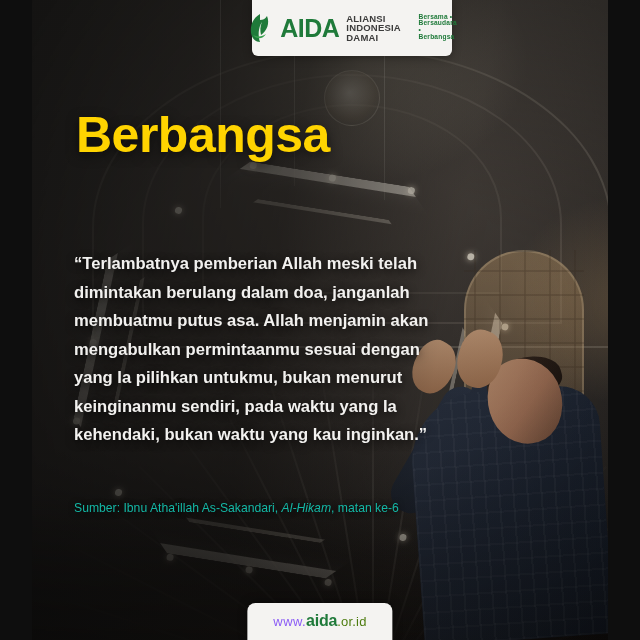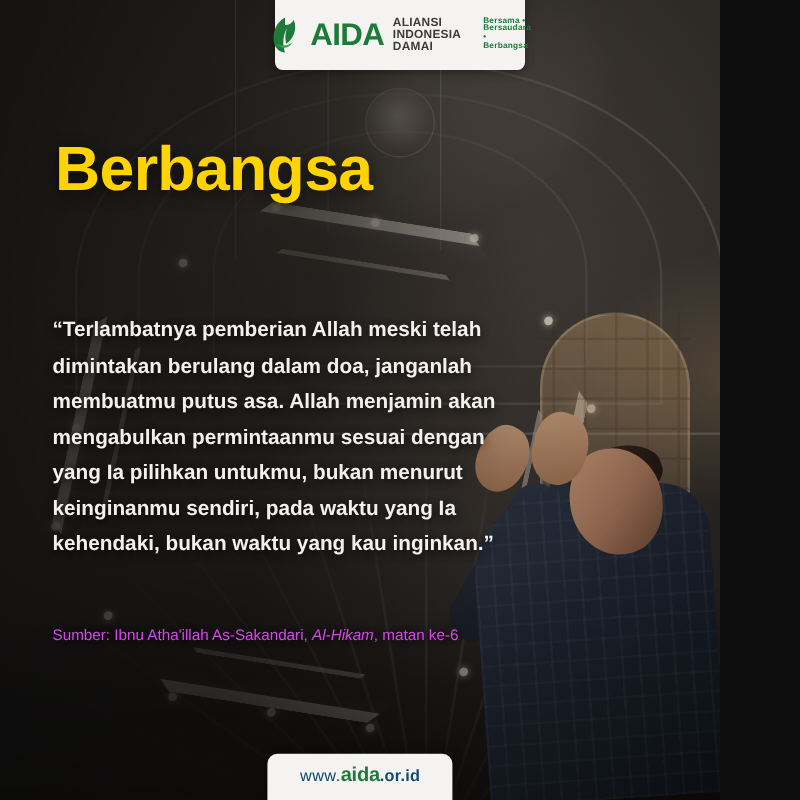--- a/index.html
+++ b/index.html
@@ -8,20 +8,21 @@
     font-family: "Liberation Sans", sans-serif;
     background: #0e0e0e;
     overflow: hidden;
   }
 
   .poster {
     position: relative;
     width: 576px; height: 640px;
     overflow: hidden;
     background: #3a3531;
+    margin-left: 32px;
   }
 
   
   .bg {
     position: absolute; inset: 0;
     background:
       
       radial-gradient(ellipse 180px 150px at 600px 300px, rgba(200,160,110,0.35), rgba(0,0,0,0) 70%),
       
       radial-gradient(ellipse 230px 170px at 330px 60px, rgba(180,170,150,0.45), rgba(0,0,0,0) 72%),
@@ -221,40 +222,40 @@
     line-height: 1.72;
     text-shadow: 0 2px 8px rgba(0,0,0,0.75);
   }
 
   
   .source-wrap {
     position: absolute; left: 42px; top: 496px;
     padding: 5px 12px 6px 0;
   }
   .source {
-    color: #d946ef;
+    color: #14b8a6;
     font-size: 12.2px;
     line-height: 1.3;
     text-shadow: 0 1px 6px rgba(0,0,0,0.8);
   }
   .source em { font-style: italic; }
 
   
   .url-pill {
     position: absolute; left: 50%; transform: translateX(-50%);
     bottom: 0;
     background: #f4f3f1;
     border-radius: 8px 8px 0 0;
     padding: 9px 26px 10px;
     box-shadow: 0 -2px 8px rgba(0,0,0,0.35);
     display: flex; align-items: baseline; gap: 0;
   }
-  .url-www { color: #0c4a6e; font-size: 13px; letter-spacing: .4px; }
+  .url-www { color: #8b5cf6; font-size: 13px; letter-spacing: .4px; }
   .url-aida { color: #1f7a3a; font-size: 16px; font-weight: 700; letter-spacing: -0.2px; }
-  .url-or { color: #0c4a6e; font-size: 13px; letter-spacing: .2px; font-weight: bold; }
+  .url-or { color: #4d7c0f; font-size: 13px; letter-spacing: .2px; }
 </style>
 </head>
 <body>
 
 <div class="poster">
 
   <div class="bg"></div>
 
   <div class="ribs" id="ribs">
       <div class="rib" style="transform: rotate(-72deg);"></div>

